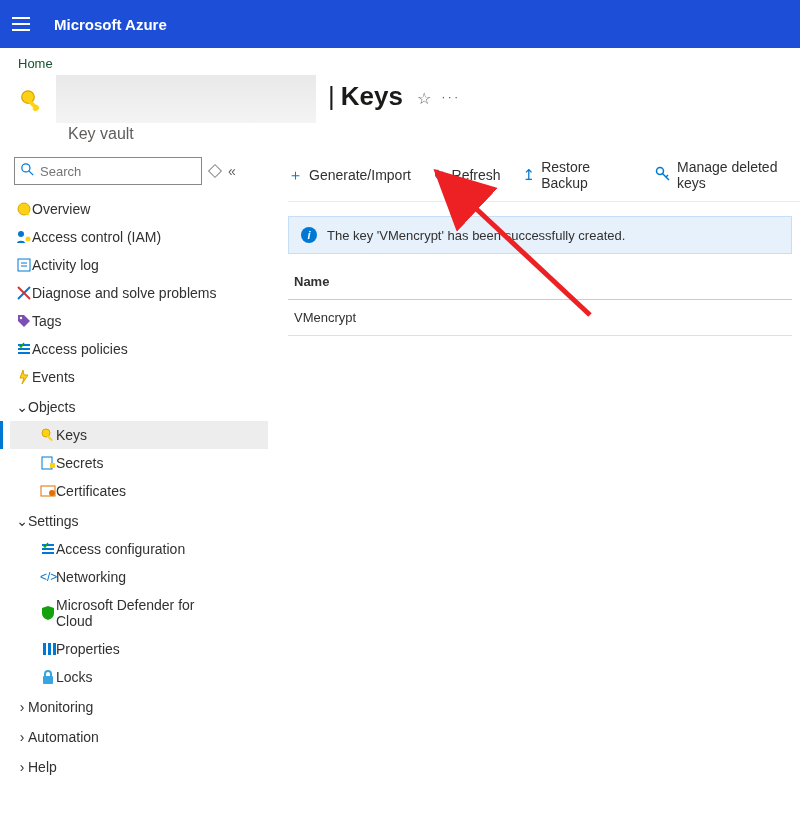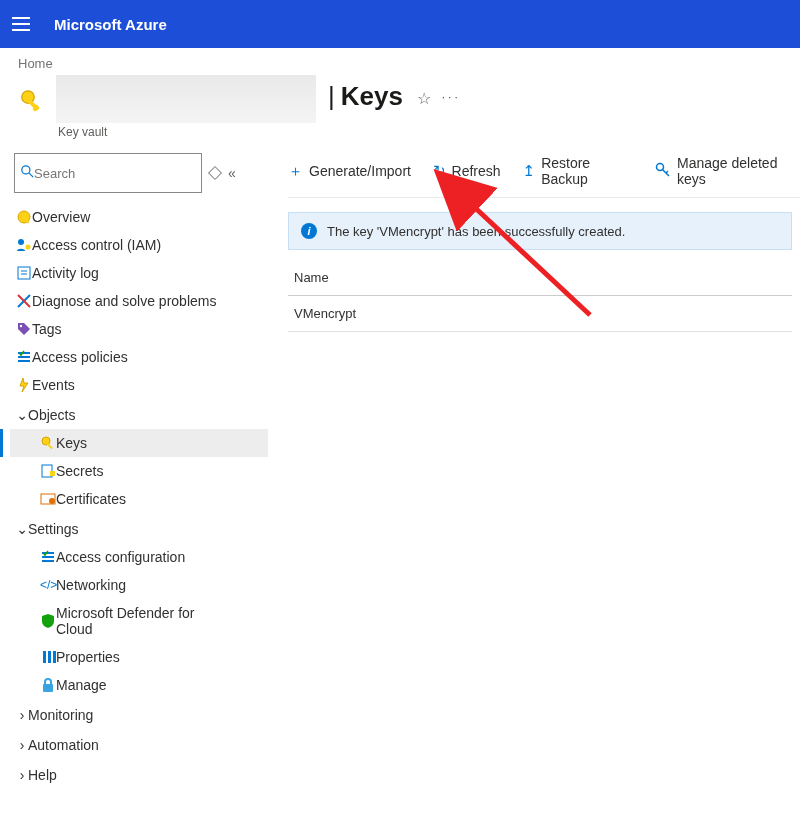--- a/index.html
+++ b/index.html
@@ -4,56 +4,56 @@
 <style>
   * { box-sizing: border-box; margin: 0; padding: 0; }
   html, body { width: 800px; height: 827px; font-family: "Segoe UI", Arial, sans-serif; font-size: 13px; color: #323130; background:#fff; overflow:hidden; }
   
   .topbar { height: 48px; background:#1d4ed8; color:#fff; display:flex; align-items:center; padding:0 12px; }
   .hamburger { width:18px; height:14px; display:flex; flex-direction:column; justify-content:space-between; margin-right:24px; cursor:pointer;}
   .hamburger span { display:block; height:2px; background:#fff; }
   .brand { font-size:15px; font-weight:600; }
   
   .crumb { padding:8px 18px 0 18px; }
-  .crumb a { color:#737373; text-decoration:none; font-size:13px; }
+  .crumb a { color:#14532d; text-decoration:none; font-size:13px; }
   
   .page-head { display:flex; align-items:flex-start; padding:4px 18px 10px 18px; position:relative; }
   .kv-icon { width:30px; height:30px; margin-top:12px; margin-right:8px; }
   .resource-block { display:flex; flex-direction:column; }
   .resource-name-area { width:260px; height:48px; background:linear-gradient(#e9e9ea,#f4f4f5); margin-bottom:2px; }
-  .subtitle { font-size:12px; color:#605e5c; margin-left:2px; }
+  .subtitle { font-size:16px; color:#605e5c; margin-left:12px; }
   .title-sep { font-size:26px; font-weight:300; color:#1b1a19; margin:6px 6px 0 12px; }
   .title-txt { font-size:26px; font-weight:600; color:#1b1a19; margin-top:6px; }
   .star { margin:14px 0 0 14px; color:#605e5c; font-size:16px; cursor:pointer;}
   .dots { margin:14px 0 0 10px; color:#605e5c; cursor:pointer; letter-spacing:2px;}
   
   .body { display:flex; height:calc(827px - 40px - 24px - 70px); }
   .sidebar { width:268px; border-right:none; padding:0 0 0 10px; }
   .search-row { display:flex; align-items:center; gap:8px; padding:4px 0 10px 4px;}
-  .searchbox { flex:0 0 188px; height:40px; border:1px solid #8a8886; display:flex; align-items:center; padding:12px 6px; background:#fff;}
+  .searchbox { flex:0 0 188px; height:28px; border:1px solid #8a8886; display:flex; align-items:center; padding:12px 6px; gap:6px; background:#fff;}
   .searchbox input { border:none; outline:none; width:100%; font-size:13px; color:#605e5c;}
   .mag { color:#0078d4; }
   .diamond { width:10px;height:10px;border:1px solid #8a8886; transform:rotate(45deg);}
   .collapse { color:#605e5c; font-size:14px; cursor:pointer;}
   .menu { list-style:none; }
   .menu li { display:flex; align-items:center; padding:6px 8px 6px 6px; cursor:pointer; font-size:14px; color:#323130;}
   .menu li.section { font-weight:400; color:#323130; padding-top:8px;}
   .menu li.section .chev { width:12px; text-align:center;}
   .menu li.sub { padding-left:30px; }
   .menu li.selected { background:#ededed; position:relative;}
   .menu li.selected::before { content:""; position:absolute; left:-10px; top:0; bottom:0; width:3px; background:#0078d4;}
   .ic { width:16px; height:16px; display:flex; align-items:center; justify-content:center; flex:0 0 16px;}
   
   .main { flex:1; padding:0 0 0 20px; }
   .toolbar { display:flex; align-items:center; gap:22px; padding:6px 0 10px 0; border-bottom:1px solid #edebe9;}
   .toolbar .tb { display:flex; align-items:center; gap:6px; color:#323130; font-size:14px; cursor:pointer;}
   .toolbar .tb .ticon { color:#0078d4; font-size:15px; }
   .notif { margin-top:14px; background:#e7f1fb; border:1px solid #c7dff5; padding:10px 12px; display:flex; align-items:center; gap:10px; width:calc(100% - 8px); font-size:13px;}
   .notif .info { width:16px;height:16px;border-radius:50%;background:#0078d4;color:#fff;display:flex;align-items:center;justify-content:center;font-size:11px;font-weight:700; font-style:italic;}
-  .tbl-head { display:flex; padding:20px 10px 10px 6px; font-weight:400; border-bottom:1px solid #ccc; width:calc(100% - 8px);align-items:flex-end;}
+  .tbl-head { display:flex; padding:20px 10px 10px 6px; font-weight:700; border-bottom:1px solid #ccc; width:calc(100% - 8px);align-items:flex-end;}
   .tbl-row { display:flex; padding:10px 10px 10px 6px; border-bottom:1px solid #e1dfdd; width:calc(100% - 8px); cursor:pointer;}
   
   .arrow-svg { position:absolute; left:450px; top:185px; pointer-events:none; }
   svg { overflow:visible; }
 </style>
 </head>
 <body>
 
 <div class="topbar">
   <div class="hamburger">
@@ -243,21 +243,21 @@
           </span>
         <span>Properties</span>
       </li>
       <li class="sub">
         <span class="ic">
             <svg width="16" height="16">
               <rect x="3" y="7" width="10" height="8" rx="1" fill="#38a4e0"></rect>
               <path d="M5 7V5a3 3 0 0 1 6 0v2" fill="none" stroke="#38a4e0" stroke-width="2"></path>
             </svg>
           </span>
-        <span>Manage</span>
+        <span>Locks</span>
       </li>
 
       <li class="section">
         <span class="chev">›</span>
         <span>Monitoring</span>
       </li>
       <li class="section">
         <span class="chev">›</span>
         <span>Automation</span>
       </li>

